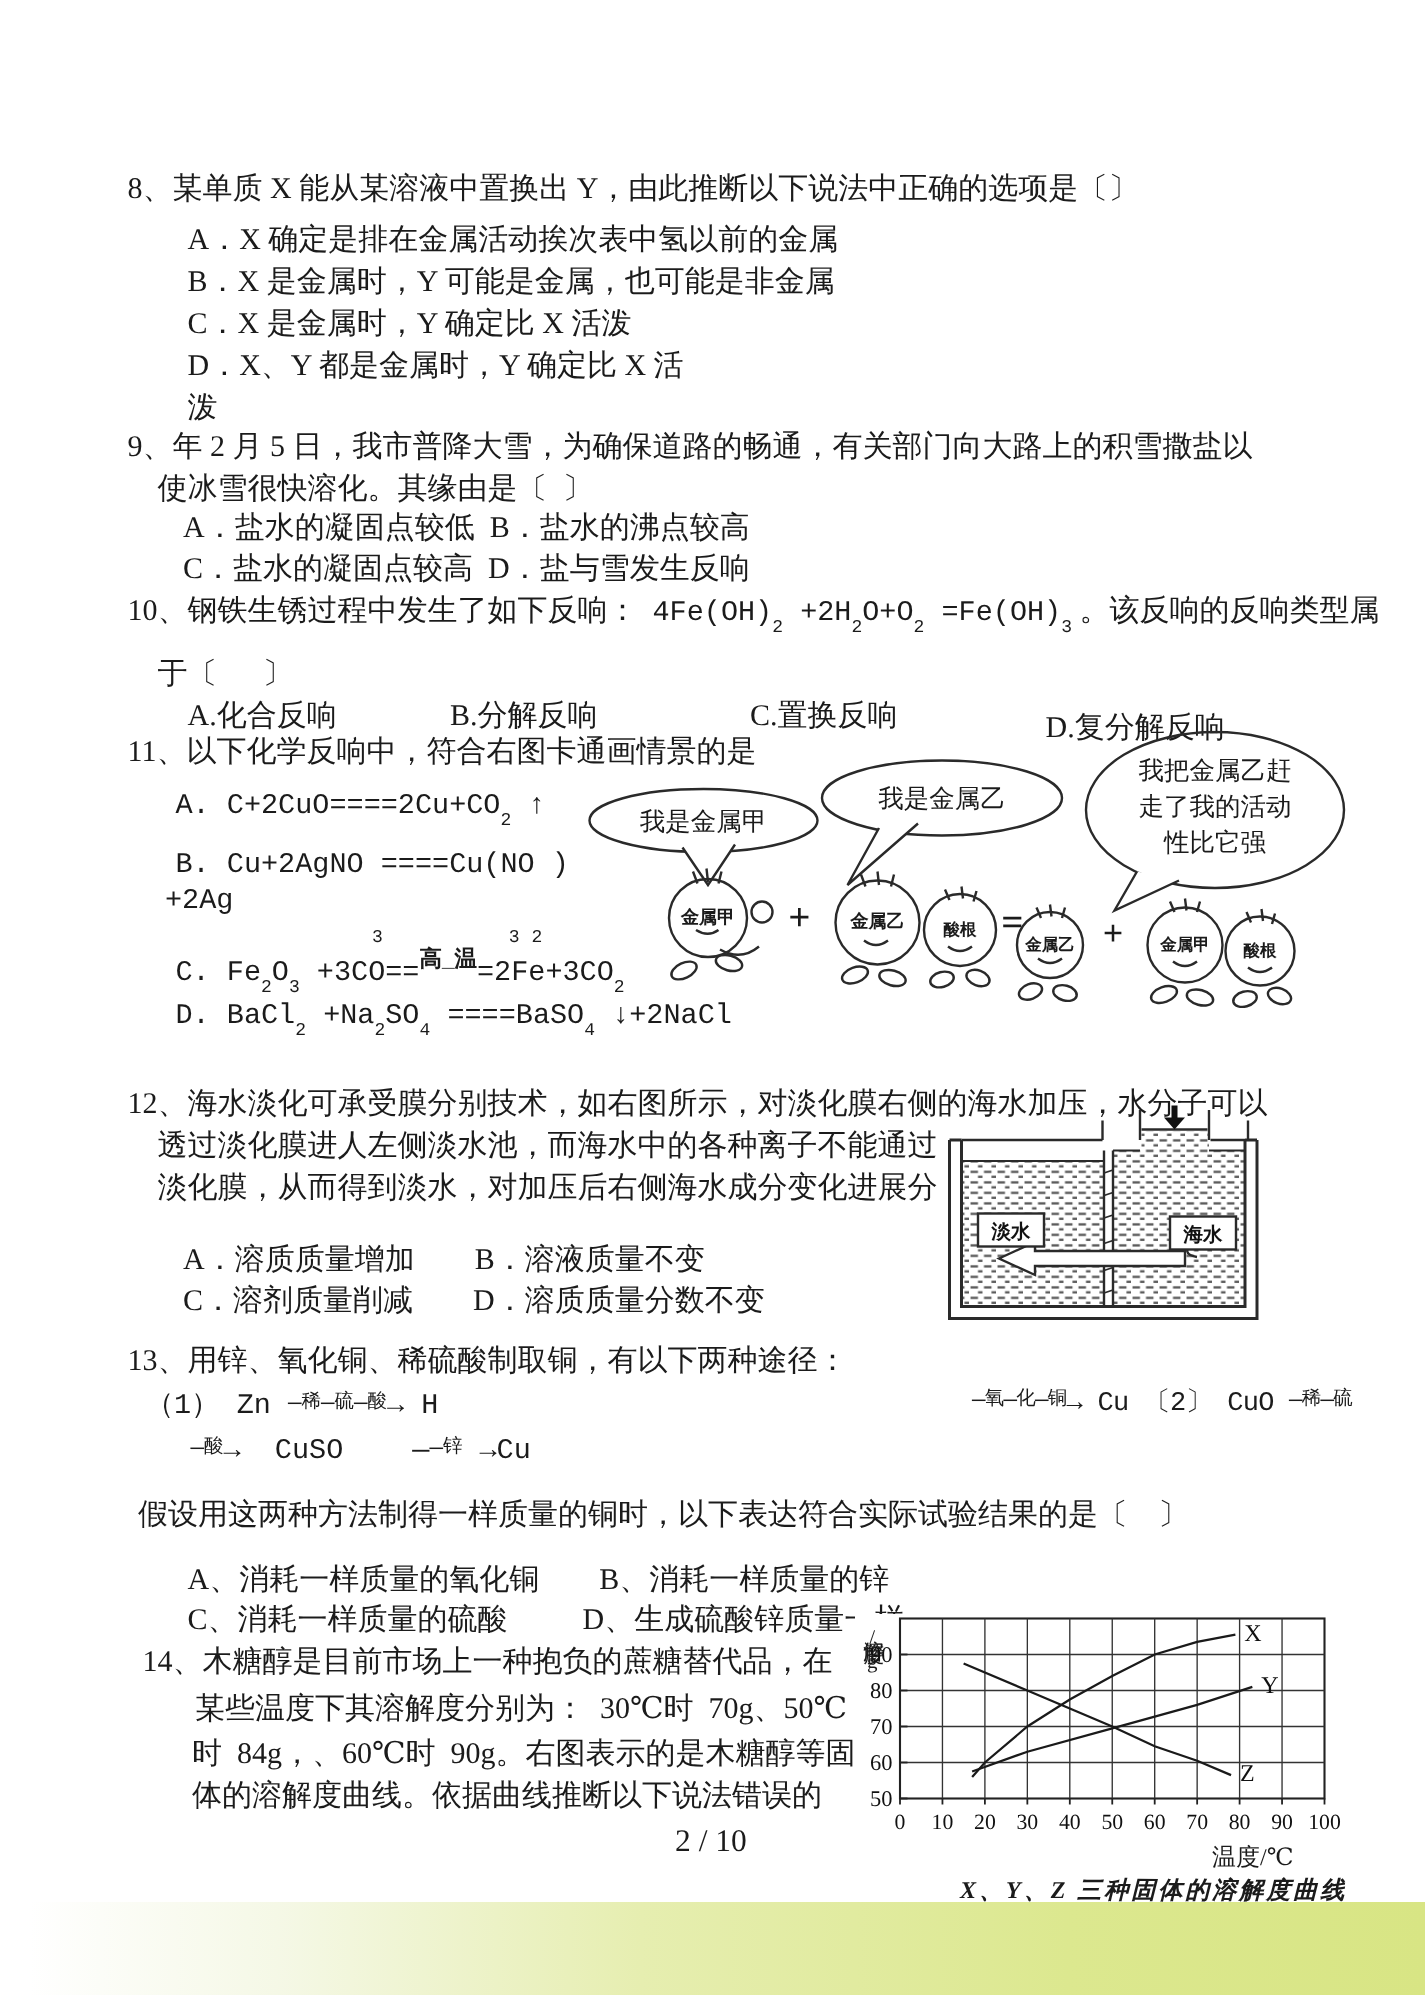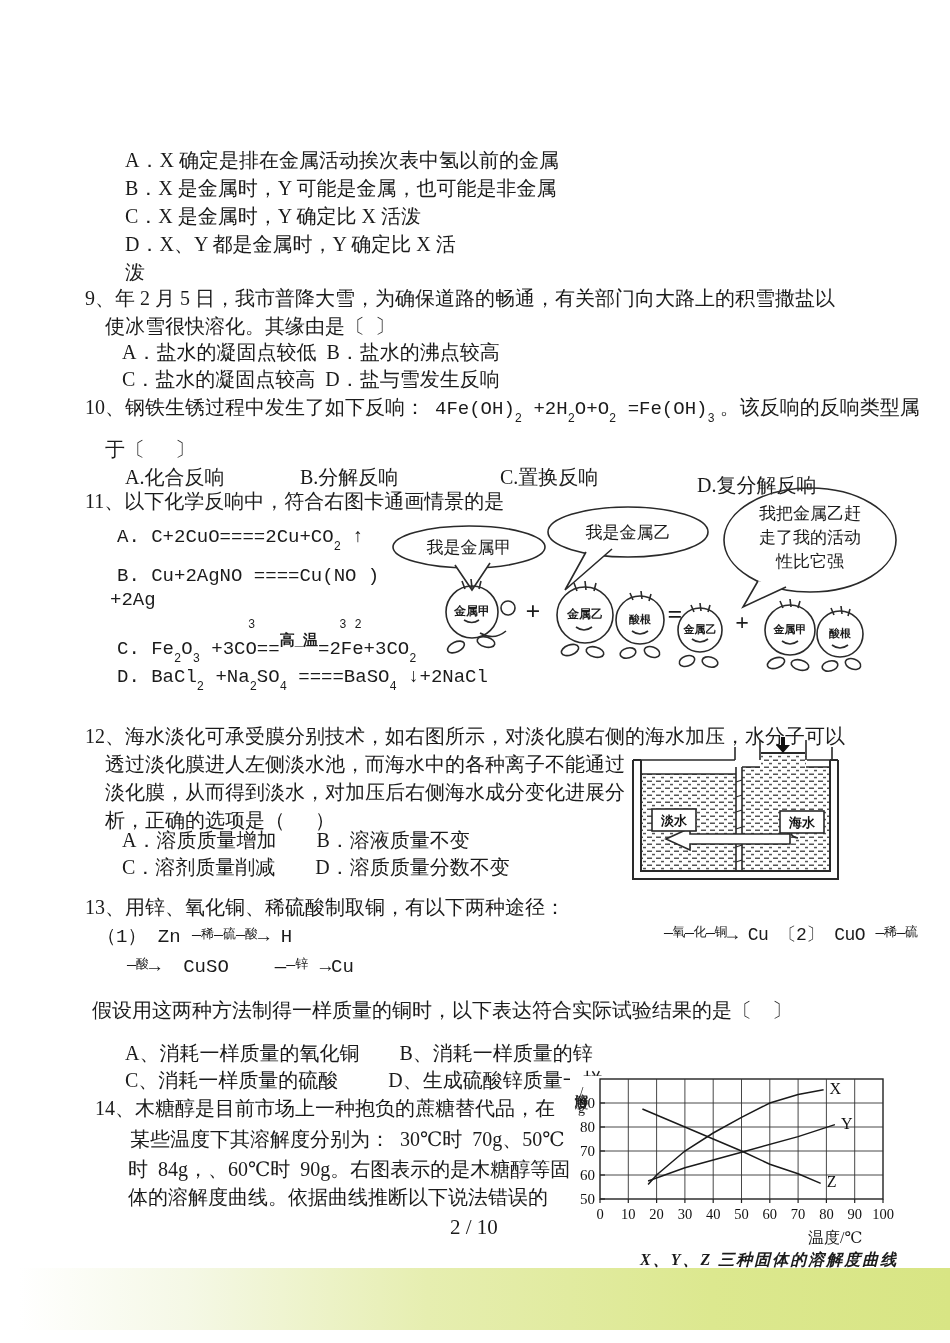--- a/index.html
+++ b/index.html
@@ -6,36 +6,37 @@
   .page{position:relative;width:950px;height:1343px;background:#ffffff;overflow:hidden;
         font-family:"Liberation Serif","DejaVu Serif",serif;color:#1b1b1b;}
   .t{position:absolute;font-size:20px;line-height:28px;white-space:pre;}
   .eq{font-family:"Liberation Mono","DejaVu Sans Mono",monospace;font-size:19px;}
   .eq-n{font-family:"Liberation Mono","DejaVu Sans Mono",monospace;}
   .eq-s{font-family:"Liberation Mono","DejaVu Sans Mono",monospace;font-size:12px;vertical-align:-8px;}
   .eq-h{font-family:"Liberation Sans","DejaVu Sans",sans-serif;font-weight:bold;font-size:15px;vertical-align:9px;}
   .eq-m{font-size:13px;vertical-align:4px;}
   .eq-d{font-size:15px;vertical-align:3px;}
   .eq-g{display:inline-block;}
-  .tight{letter-spacing:-0.5px;font-size:18px;margin-left:16px;}
+  .tight{letter-spacing:-0.5px;font-size:18px;}
   .footer-page{font-size:21px;}
   .chart-panel{position:absolute;left:570px;top:1076px;width:378px;height:206px;background:#fff;}
   .chart-ylabel{position:absolute;left:2px;top:6px;writing-mode:vertical-rl;text-orientation:upright;
                 font-size:14px;letter-spacing:1px;}
   .chart-xlabel{position:absolute;left:214px;top:152px;font-size:16px;margin-left:24px;}
   .chart-caption{position:absolute;left:40px;top:174px;font-size:16px;font-weight:bold;font-style:italic;letter-spacing:2px;margin-left:30px;}
   .band{position:absolute;left:0;top:1268px;width:950px;height:62px;
         background:linear-gradient(90deg, rgba(236,242,208,0) 2%, rgba(236,242,208,0.55) 20%, #e6eeb0 45%, #dce88f 75%, #d8e584 100%);}
   svg text{font-family:"Liberation Serif","DejaVu Serif",serif;}
 </style>
 </head>
 <body>
 
 <div class="page">
 
+  <div class="t" style="left:85px;top:112px">8、某单质 X 能从某溶液中置换出 Y，由此推断以下说法中正确的选项是〔〕</div>
   <div class="t" style="left:125px;top:146px">A．X 确定是排在金属活动挨次表中氢以前的金属</div>
   <div class="t" style="left:125px;top:174px">B．X 是金属时，Y 可能是金属，也可能是非金属</div>
   <div class="t" style="left:125px;top:202px">C．X 是金属时，Y 确定比 X 活泼</div>
   <div class="t" style="left:125px;top:230px">D．X、Y 都是金属时，Y 确定比 X 活</div>
   <div class="t" style="left:125px;top:258px">泼</div>
 
   <div class="t" style="left:85px;top:284px">9、年 2 月 5 日，我市普降大雪，为确保道路的畅通，有关部门向大路上的积雪撒盐以</div>
   <div class="t" style="left:105px;top:312px">使冰雪很快溶化。其缘由是〔  〕</div>
   <div class="t" style="left:122px;top:338px">A．盐水的凝固点较低  B．盐水的沸点较高</div>
   <div class="t" style="left:122px;top:365px">C．盐水的凝固点较高  D．盐与雪发生反响</div>
@@ -113,21 +114,20 @@
       <text x="310" y="146" font-size="11" font-weight="bold" text-anchor="middle">金属乙</text>
       <text x="352" y="143" font-size="24" font-weight="bold" text-anchor="middle">+</text>
       <text x="400" y="146" font-size="11" font-weight="bold" text-anchor="middle">金属甲</text>
       <text x="450" y="150" font-size="11" font-weight="bold" text-anchor="middle">酸根</text>
     </g>
   </svg>
 
   <div class="t" style="left:85px;top:722px">12、海水淡化可承受膜分别技术，如右图所示，对淡化膜右侧的海水加压，水分子可以</div>
   <div class="t" style="left:105px;top:750px">透过淡化膜进人左侧淡水池，而海水中的各种离子不能通过</div>
   <div class="t" style="left:105px;top:778px">淡化膜，从而得到淡水，对加压后右侧海水成分变化进展分</div>
-  <div class="t" style="left:105px;top:806px">析，正确的选项是（      ）</div>
   <div class="t" style="left:122px;top:826px">A．溶质质量增加        B．溶液质量不变</div>
   <div class="t" style="left:122px;top:853px">C．溶剂质量削减        D．溶质质量分数不变</div>
 
   <svg style="position:absolute;left:628px;top:737px" width="215" height="145" viewBox="0 0 215 145">
     <defs>
       <pattern id="water" width="9" height="7" patternUnits="userSpaceOnUse">
         <rect width="9" height="7" fill="#fff"></rect>
         <rect x="1" y="1.5" width="5" height="1.5" fill="#555"></rect>
         <rect x="6" y="4.8" width="3" height="1.5" fill="#555"></rect>
       </pattern>

